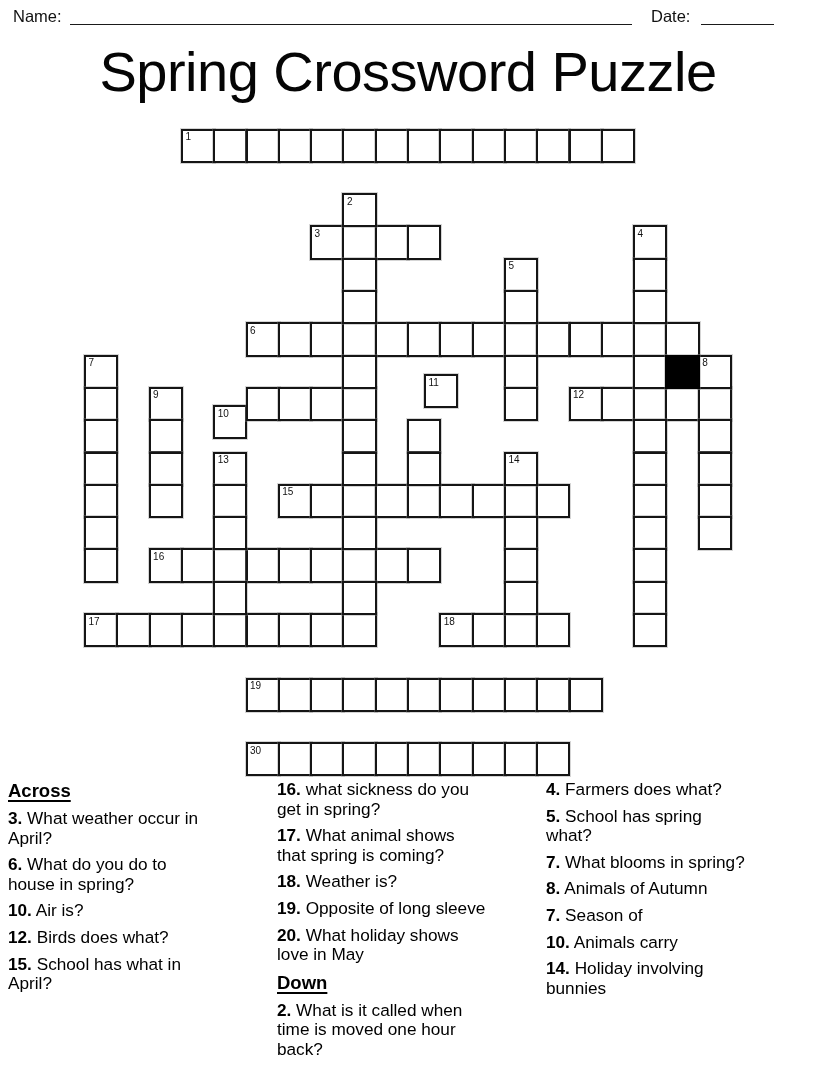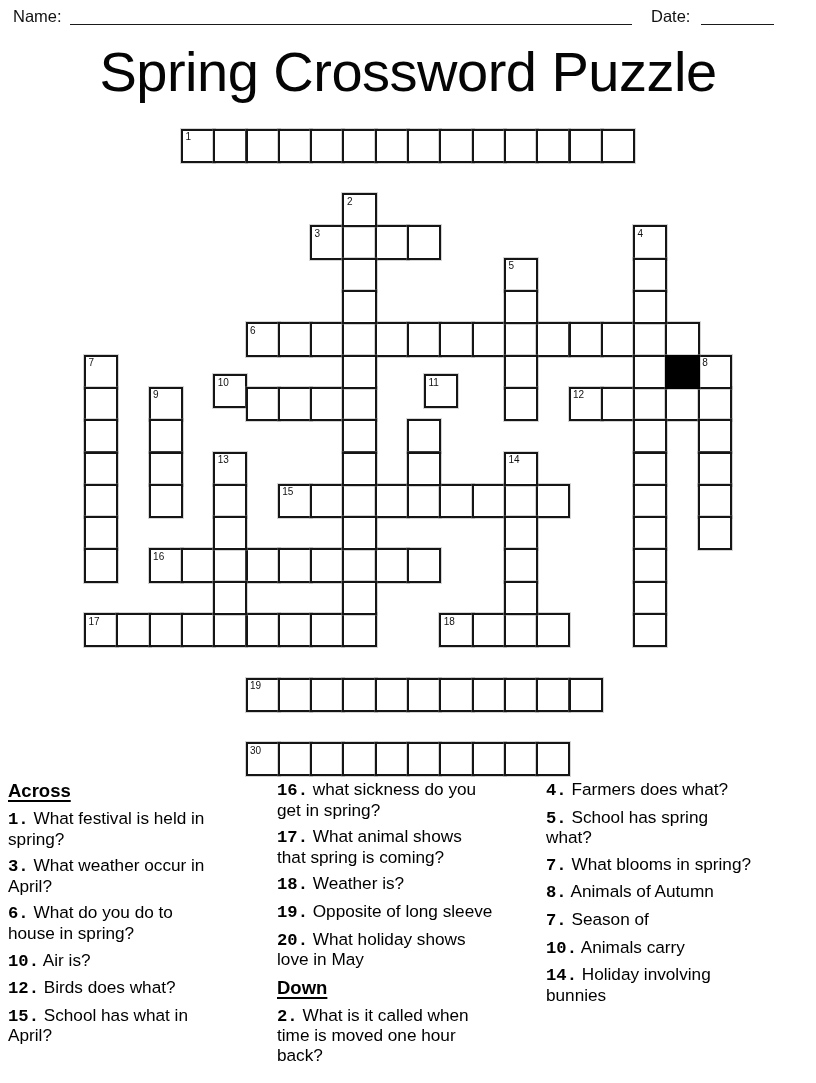--- a/index.html
+++ b/index.html
@@ -38,21 +38,21 @@
   .clue-col { position:absolute; top:780px; }
   #clue-col-0 { left:8px;   width:254px; }
   #clue-col-1 { left:277px; width:260px; }
   #clue-col-2 { left:546px; width:266px; }
   .clue-heading {
     font-size:18.5px; font-weight:bold; line-height:21px;
     text-decoration:underline; text-decoration-thickness:2px; text-underline-offset:3px;
     margin:0 0 8px 0;
   }
   .clue { font-size:17.2px; line-height:19.6px; margin:0 0 7px 0; }
-  .clue .cnum { font-weight:bold;font-family:Liberation Mono, monospace; }
+  .clue .cnum { font-weight:bold; }
   .clue .ctxt { white-space:pre-line; }
 </style>
 </head>
 <body>
 
 <div id="page">
   <span id="name-label" class="hdr-label">Name:</span>
   <div id="name-line" class="blank-line"></div>
   <span id="date-label" class="hdr-label">Date:</span>
   <div id="date-line" class="blank-line"></div>
@@ -91,21 +91,21 @@
       <div class="cell" style="left: 374.7px; top: 322.3px;"></div>
       <div class="cell" style="left: 407px; top: 322.3px;"></div>
       <div class="cell" style="left: 439.3px; top: 322.3px;"></div>
       <div class="cell" style="left: 471.6px; top: 322.3px;"></div>
       <div class="cell" style="left: 503.9px; top: 322.3px;"></div>
       <div class="cell" style="left: 536.2px; top: 322.3px;"></div>
       <div class="cell" style="left: 568.5px; top: 322.3px;"></div>
       <div class="cell" style="left: 600.8px; top: 322.3px;"></div>
       <div class="cell" style="left: 633.1px; top: 322.3px;"></div>
       <div class="cell" style="left: 665.4px; top: 322.3px;"></div>
-      <div class="cell" style="left: 213.2px; top: 374px;">
+      <div class="cell" style="left: 213.2px; top: 405px;">
         <span class="cellnum">10</span>
       </div>
       <div class="cell" style="left: 245.5px; top: 386.9px;"></div>
       <div class="cell" style="left: 277.8px; top: 386.9px;"></div>
       <div class="cell" style="left: 310.1px; top: 386.9px;"></div>
       <div class="cell" style="left: 342.4px; top: 386.9px;"></div>
       <div class="cell" style="left: 568.5px; top: 386.9px;">
         <span class="cellnum">12</span>
       </div>
       <div class="cell" style="left: 600.8px; top: 386.9px;"></div>
@@ -242,22 +242,20 @@
         <span class="cellnum">14</span>
       </div>
       <div class="cell" style="left: 503.9px; top: 516.1px;"></div>
       <div class="cell" style="left: 503.9px; top: 548.4px;"></div>
       <div class="cell" style="left: 503.9px; top: 580.7px;"></div>
       <div class="cell black" style="left: 665.4px; top: 354.6px;"></div>
     </div>
 
   <div id="clue-col-0" class="clue-col">
       <div class="clue-heading">Across</div>
-      <div class="clue"><span class="cnum">1.</span><span class="ctxt"> What festival is held in
-spring?</span></div>
       <div class="clue"><span class="cnum">3.</span><span class="ctxt"> What weather occur in
 April?</span></div>
       <div class="clue"><span class="cnum">6.</span><span class="ctxt"> What do you do to
 house in spring?</span></div>
       <div class="clue"><span class="cnum">10.</span><span class="ctxt"> Air is?</span></div>
       <div class="clue"><span class="cnum">12.</span><span class="ctxt"> Birds does what?</span></div>
       <div class="clue"><span class="cnum">15.</span><span class="ctxt"> School has what in
 April?</span></div>
     </div>
   <div id="clue-col-1" class="clue-col">

